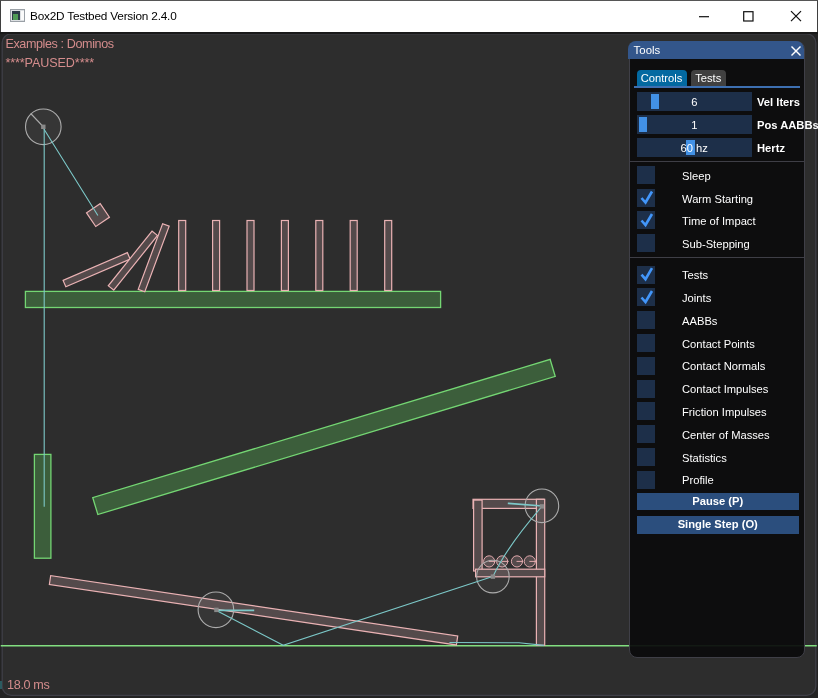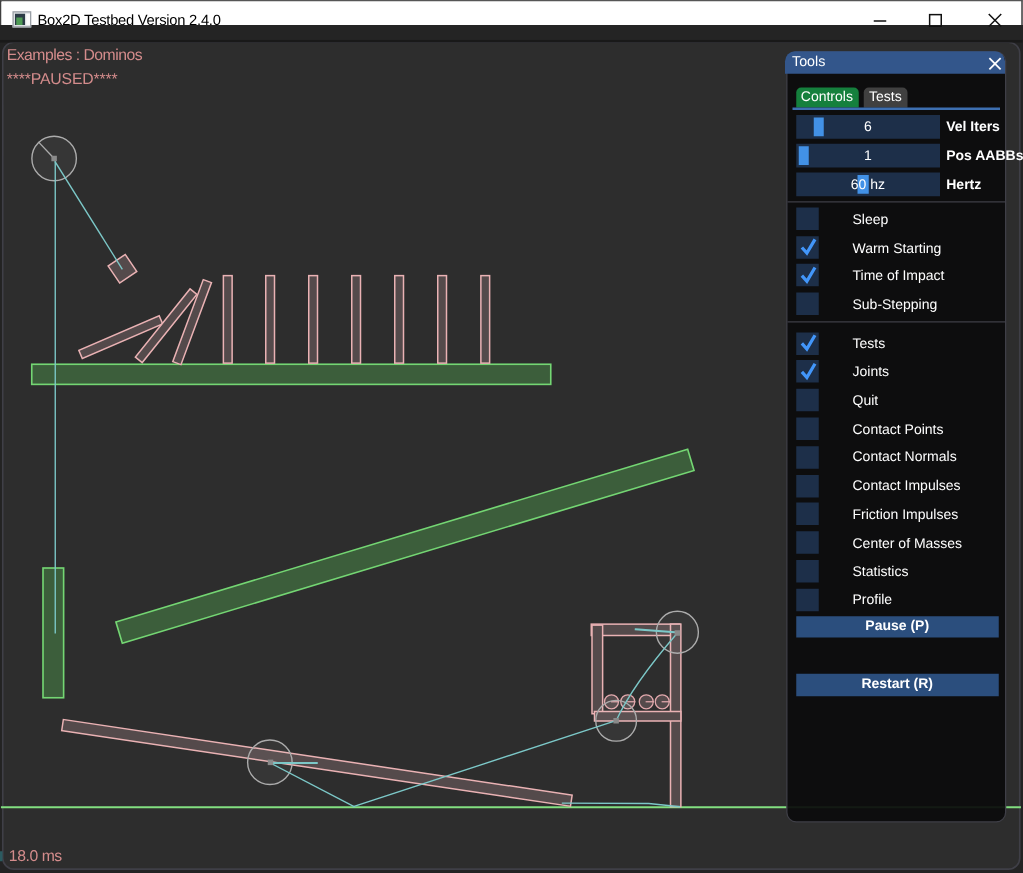--- a/index.html
+++ b/index.html
@@ -1,30 +1,30 @@
 <!DOCTYPE html>
 <html><head><meta charset="utf-8"><style>
 html,body{margin:0;padding:0;width:818px;height:698px;overflow:hidden;background:#242424;
  font-family:"Liberation Sans",sans-serif;}
-#titlebar{position:absolute;left:0;top:0;width:818px;height:20px;background:#fff;
+#titlebar{position:absolute;left:0;top:0;width:818px;height:33px;background:#fff;
  border-left:1px solid #3f3f3f;border-right:1px solid #3f3f3f;border-top:1px solid #565656;box-sizing:border-box;}
 #titletext{position:absolute;left:29px;top:8.2px;font-size:11.8px;letter-spacing:-0.2px;color:#000;}
 #appicon{position:absolute;left:9px;top:8px;width:15.4px;height:12.6px;background:#dde0e3;border:1px solid #9aa0a6;box-sizing:border-box;}
 #appicon .l{position:absolute;left:1px;top:1px;width:8px;height:8.6px;background:#2b3b46;}
 #appicon .g{position:absolute;left:1.5px;top:4px;width:5px;height:5.6px;background:#4f9b55;}
 #appicon .r{position:absolute;left:10px;top:1px;width:3.4px;height:8.6px;background:#fbfbfb;}
 #band{position:absolute;left:0;top:31.5px;width:818px;height:2.3px;background:#191919;}
 #scene{position:absolute;left:0;top:0;}
 #panel{position:absolute;left:628.5px;top:41px;width:176px;height:617px;box-sizing:border-box;
  background:rgba(11,11,12,0.93);border:1.2px solid #3f3f47;border-radius:8px;font-size:11.2px;color:#fff;}
 #ptitle{position:absolute;left:-1.2px;top:-1.2px;width:176px;height:18.5px;background:#33568b;
  border-radius:8px 8px 0 0;box-sizing:border-box;}
 #ptitle span{position:absolute;left:5.3px;top:3.6px;font-size:11.4px;color:#fff;}
 .tab{position:absolute;top:28.1px;height:16.2px;border-radius:4px 4px 0 0;text-align:center;line-height:16.8px;}
-#tab1{left:7px;width:50px;background:#15803d;}
+#tab1{left:7px;width:50px;background:#0369a1;}
 #tab2{left:61.5px;width:34.5px;background:#404040;}
 #tabline{position:absolute;left:4px;top:44.3px;width:166.5px;height:1.4px;background:#3d6fb1;}
 .frame{position:absolute;left:7px;width:115.5px;height:18.5px;background:#1d2f49;}
 .grab{position:absolute;top:2px;width:8.8px;height:14.5px;background:#4291e6;}
 .fval{position:absolute;width:115.5px;text-align:center;top:3.4px;left:0;}
 .flab{position:absolute;left:127.5px;white-space:nowrap;font-weight:bold;}
 .cb{position:absolute;left:7px;width:18px;height:18px;background:#1d2f49;}
 .cl{position:absolute;left:32.5px;margin-left:20px;}
 .btn{position:absolute;left:7px;width:162.5px;height:17.5px;background:#2b4e7d;text-align:center;line-height:17.5px;font-weight:bold;}
 svg text{font-family:"Liberation Sans",sans-serif;}
@@ -161,37 +161,37 @@
  <div class="cb" style="top:169.3px"></div>
     <div class="cl" style="top:173.0px">Time of Impact</div>
  <div class="cb" style="top:191.8px"></div>
     <div class="cl" style="top:195.5px">Sub-Stepping</div>
  <div style="position:absolute;left:0;top:215px;width:174px;height:1px;background:#3e3e46"></div>
  <div class="cb" style="top:223.5px"></div>
     <div class="cl" style="top:227.2px">Tests</div>
  <div class="cb" style="top:246.3px"></div>
     <div class="cl" style="top:250.0px">Joints</div>
  <div class="cb" style="top:269.1px"></div>
-    <div class="cl" style="top:272.8px">Quit</div>
+    <div class="cl" style="top:272.8px">AABBs</div>
  <div class="cb" style="top:291.9px"></div>
     <div class="cl" style="top:295.6px">Contact Points</div>
  <div class="cb" style="top:314.7px"></div>
     <div class="cl" style="top:318.4px">Contact Normals</div>
  <div class="cb" style="top:337.5px"></div>
     <div class="cl" style="top:341.2px">Contact Impulses</div>
  <div class="cb" style="top:360.3px"></div>
     <div class="cl" style="top:364.0px">Friction Impulses</div>
  <div class="cb" style="top:383.1px"></div>
     <div class="cl" style="top:386.8px">Center of Masses</div>
  <div class="cb" style="top:405.9px"></div>
     <div class="cl" style="top:409.6px">Statistics</div>
  <div class="cb" style="top:428.7px"></div>
     <div class="cl" style="top:432.4px">Profile</div>
  <div class="btn" style="top:450.8px">Pause (P)</div>
- <div class="btn" style="top:497.2px">Restart (R)</div>
+ <div class="btn" style="top:474px">Single Step (O)</div>
  <svg width="176" height="643" style="position:absolute;left:0;top:0">
   <g stroke="#4296fa" stroke-width="2.6" fill="none">
    <polyline points="11.5,156 15.5,160.5 22,149.5"></polyline>
    <polyline points="11.5,178.5 15.5,183 22,172"></polyline>
    <polyline points="11.5,232.7 15.5,237.2 22,226.2"></polyline>
    <polyline points="11.5,255.5 15.5,260 22,249"></polyline>
   </g>
  </svg>
 </div>
 

